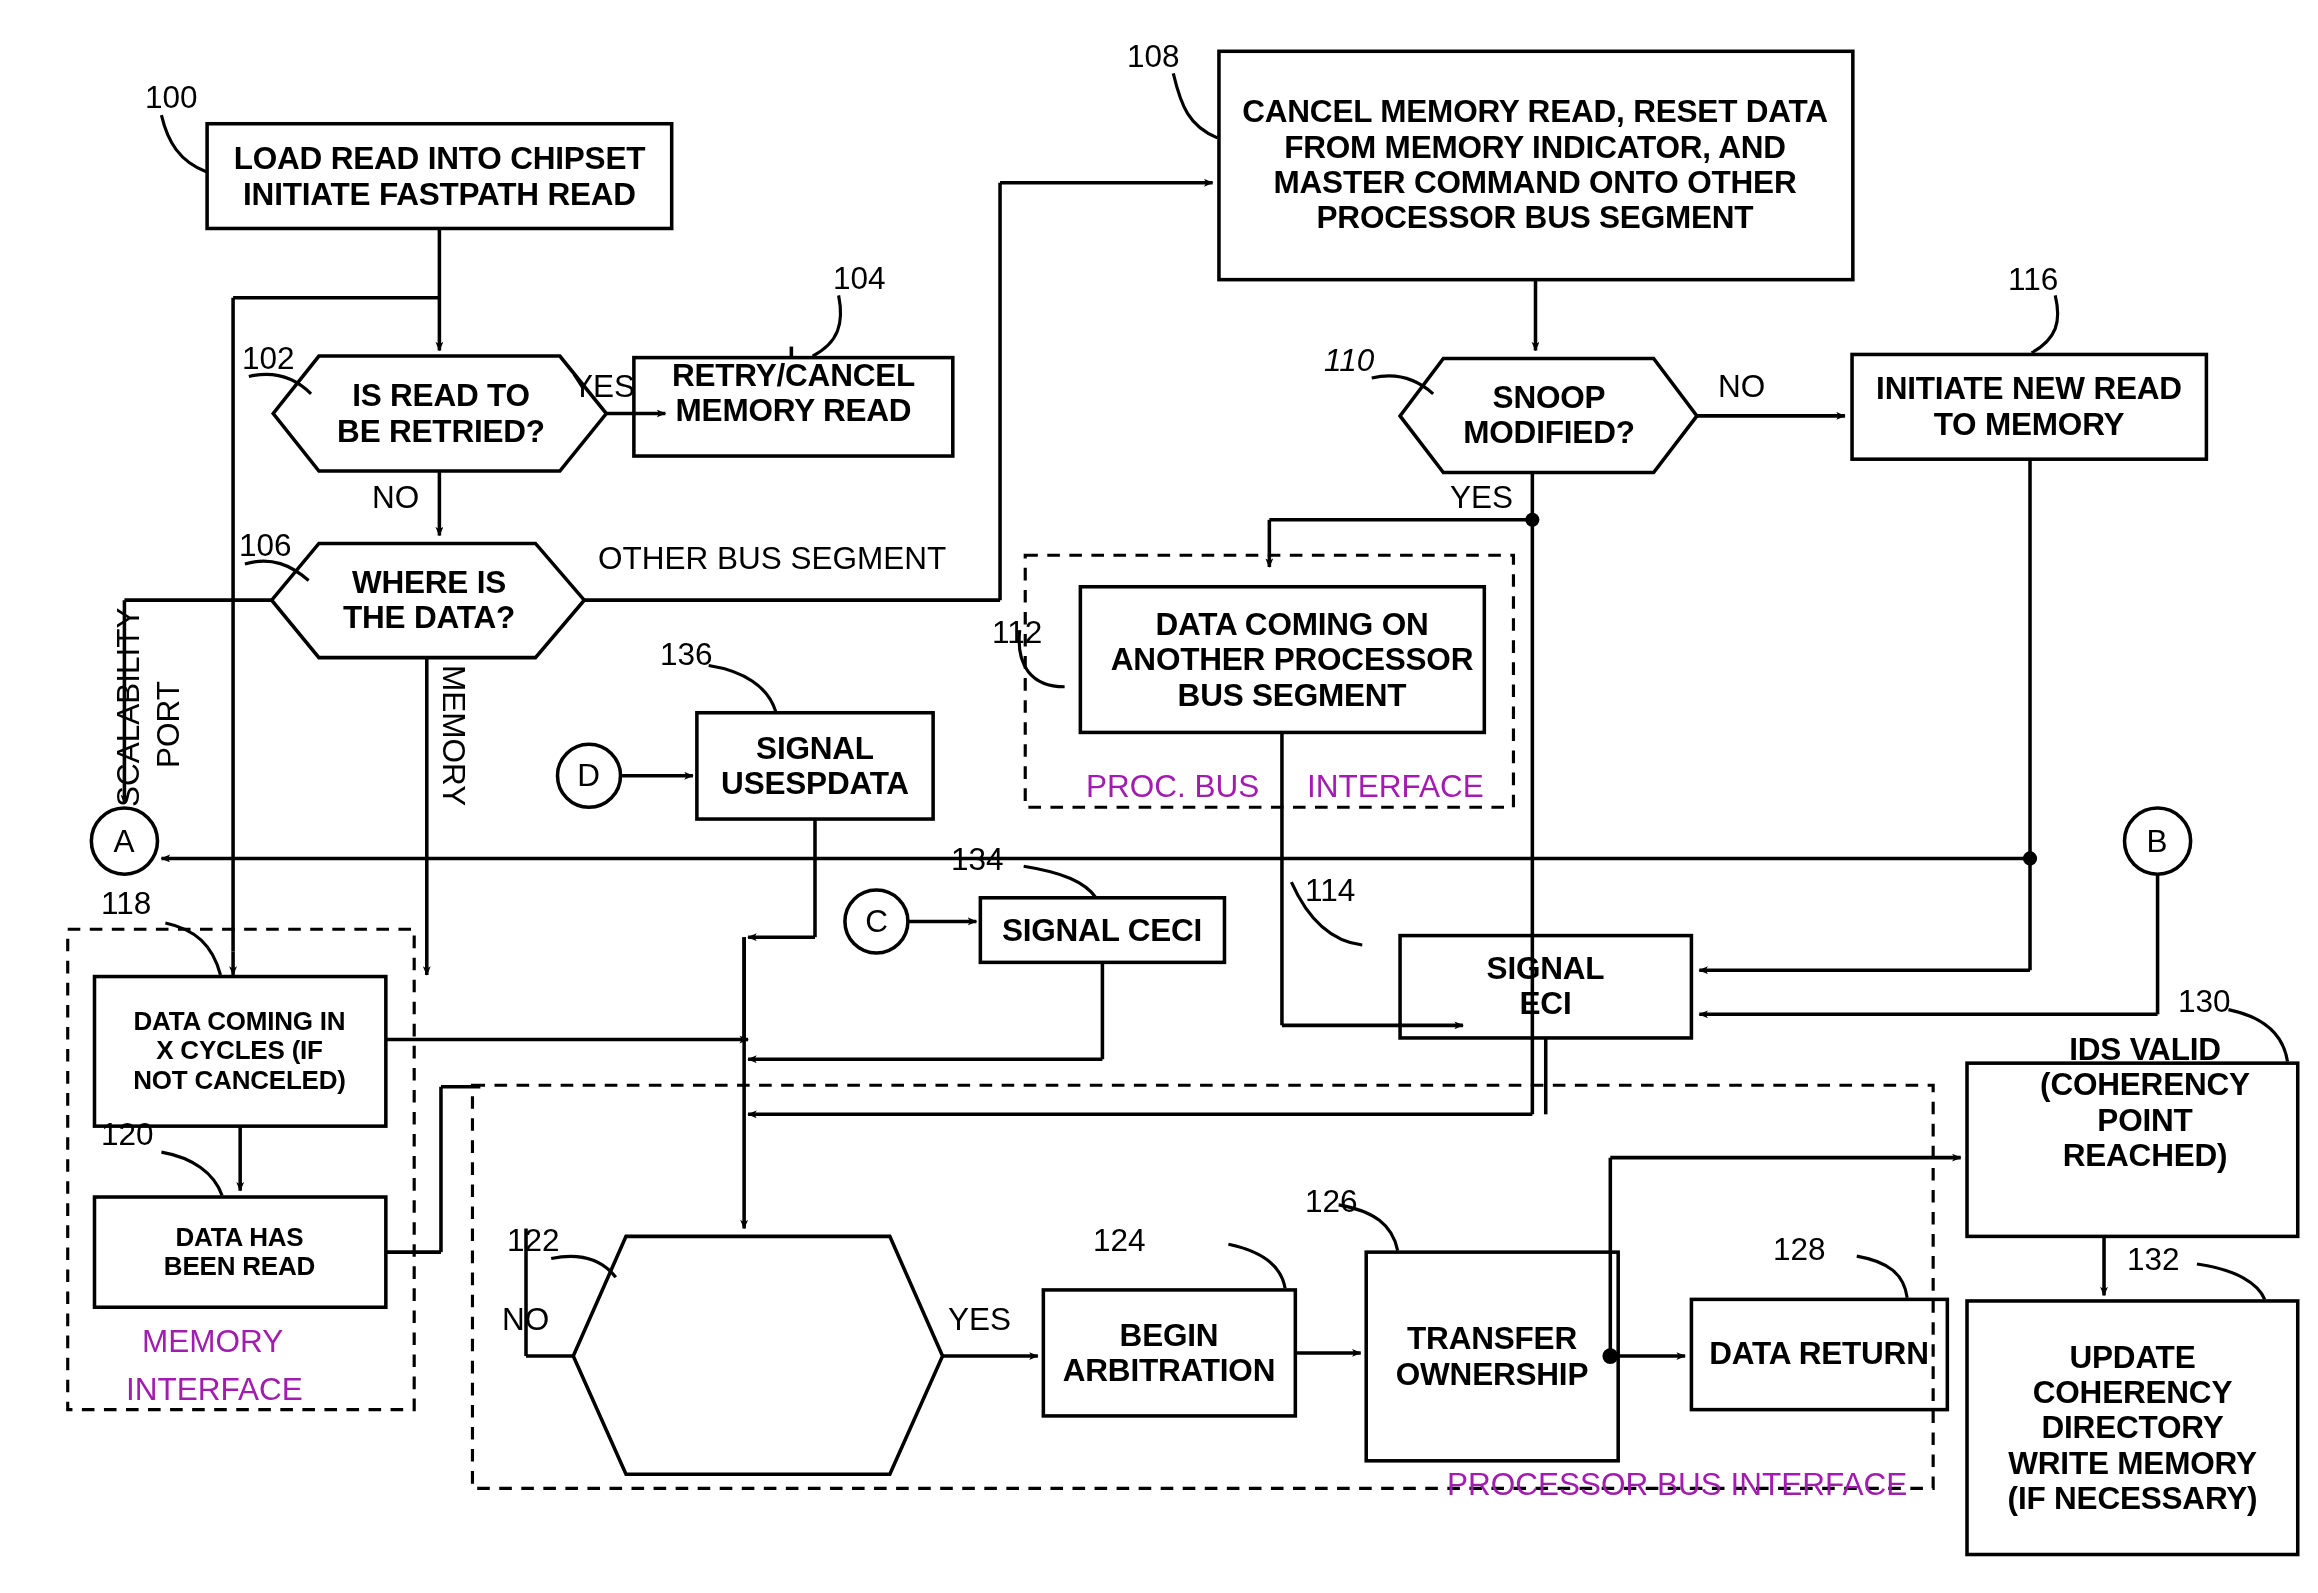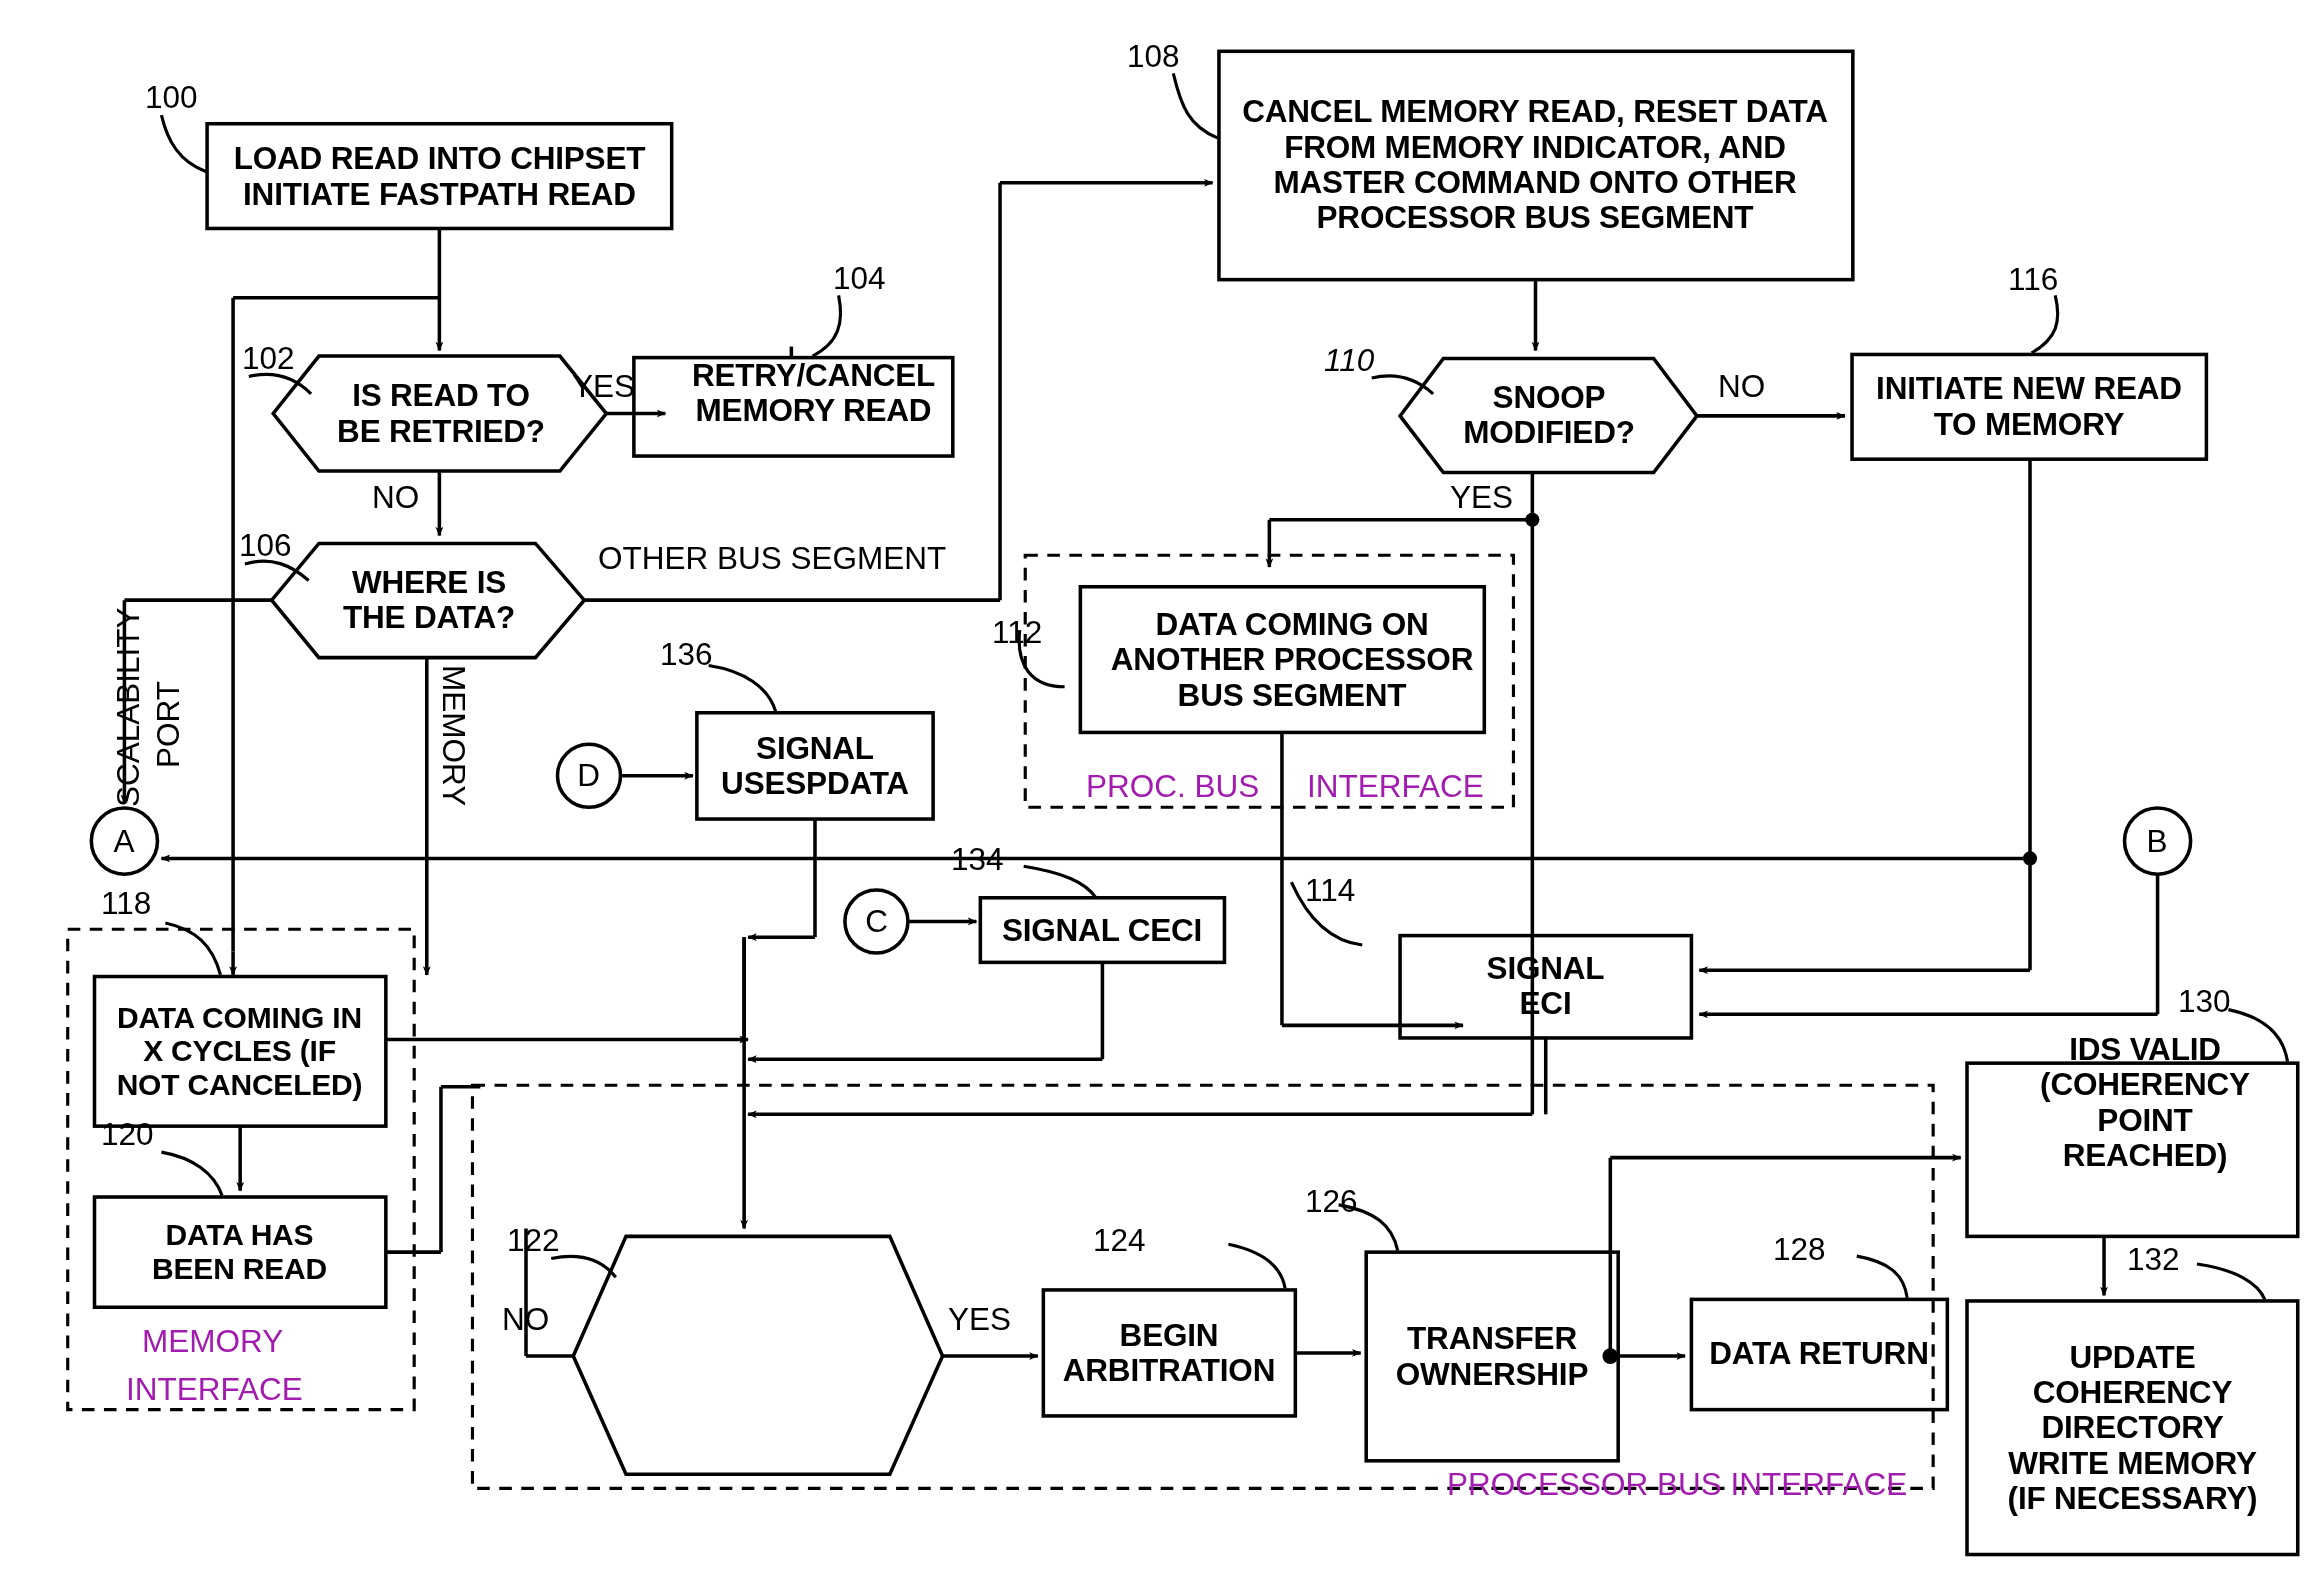--- a/index.html
+++ b/index.html
@@ -15,21 +15,21 @@
     align-items:center;
     justify-content:center;
     text-align:center;
     color:#000;
     line-height:1.12;
     font-weight:700;
     letter-spacing:-0.2px;
     white-space:pre-line;
     pointer-events:auto;
   }
-  .t38{font-size:30px;}
+  .t38{font-size:26px;}
   .t40{font-size:31.5px;}
 
   .reflabel{
     position:absolute;
     font-size:31.5px;
     color:#000;
     white-space:nowrap;
   }
   .edgelabel{
     position:absolute;
@@ -230,21 +230,21 @@
 
     </g>
   </svg>
 
   <div class="node t40" style="left:207px;top:124px;width:465px;height:105px;">LOAD READ INTO CHIPSET
 INITIATE FASTPATH READ</div>
 
   <div class="node t40" style="left:307px;top:356px;width:268px;height:115px;">IS READ TO
 BE RETRIED?</div>
 
-  <div class="node t40" style="left:634px;top:357px;width:319px;height:72px;padding-left:20px;">RETRY/CANCEL
+  <div class="node t40" style="left:634px;top:357px;width:319px;height:72px;">RETRY/CANCEL
 MEMORY READ</div>
 
   <div class="node t40" style="left:307px;top:543px;width:244px;height:114px;">WHERE IS
 THE DATA?</div>
 
   <div class="node t40" style="left:1228px;top:51px;width:614px;height:228px;">CANCEL MEMORY READ, RESET DATA
 FROM MEMORY INDICATOR, AND
 MASTER COMMAND ONTO OTHER
 PROCESSOR BUS SEGMENT</div>
 

